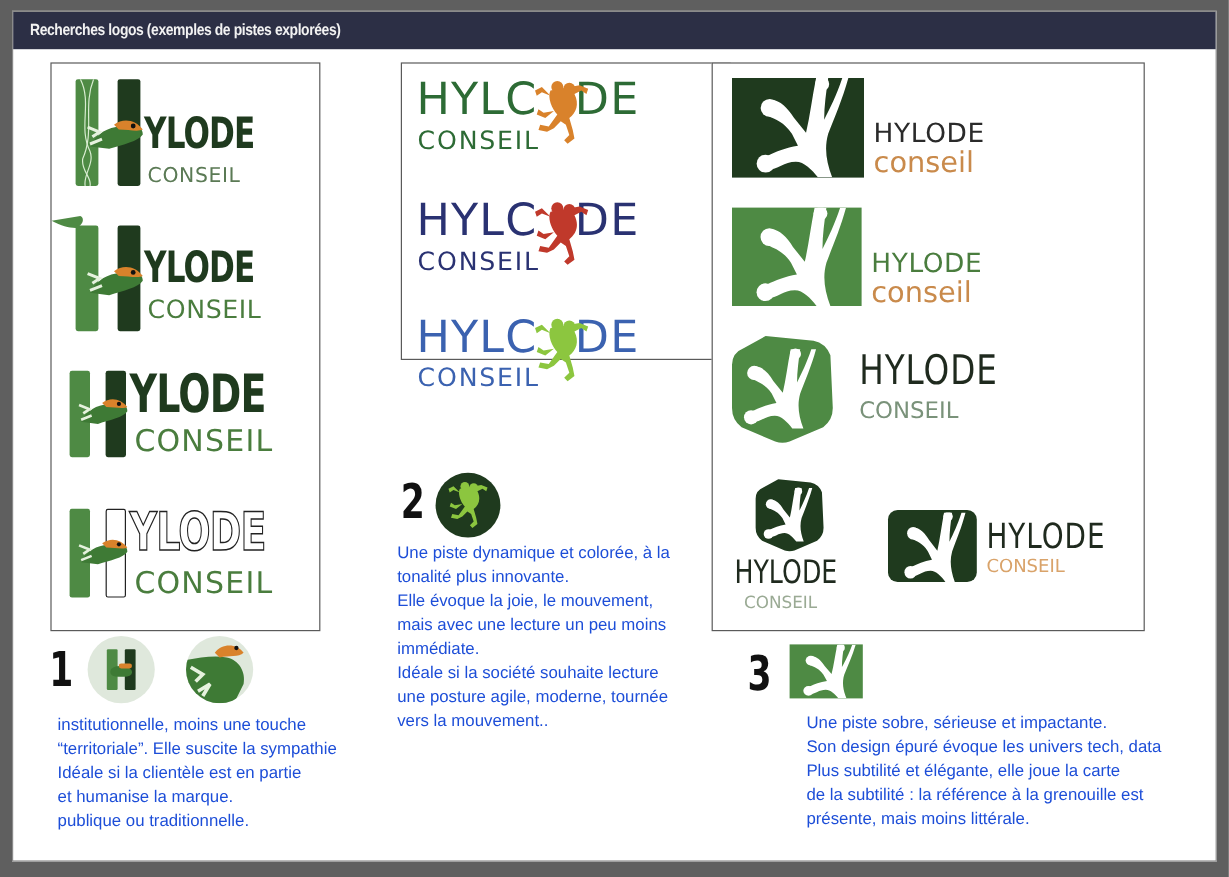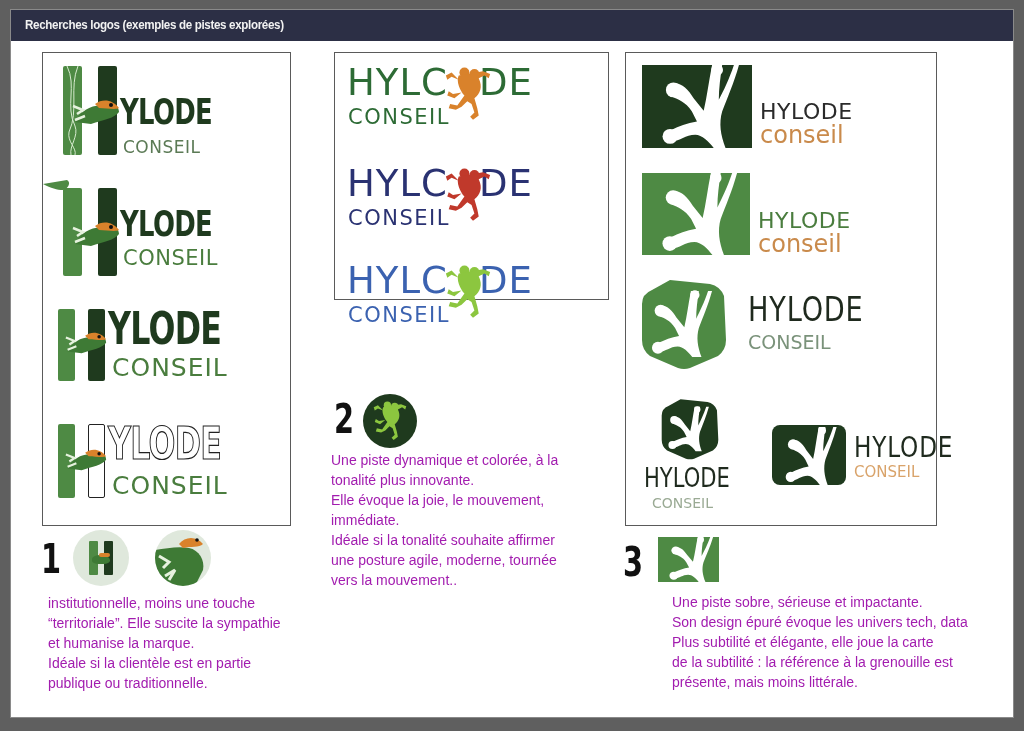--- a/index.html
+++ b/index.html
@@ -3,38 +3,38 @@
 <meta charset="utf-8">
 <style>
   * { box-sizing: border-box; margin: 0; padding: 0; }
   html, body { width: 1024px; height: 731px; overflow: hidden; }
   body { background: #5f5f5f; font-family: "DejaVu Sans", sans-serif; position: relative; }
   .sheet { position: absolute; left: 10px; top: 9px; width: 1004px; height: 709px; background: #ffffff; border: 1px solid #8a8a8a; }
   .titlebar { position: absolute; left: 0; top: 0; width: 1002px; height: 31px; background: #2c2f45; }
   .titlebar span { position: absolute; left: 14px; top: 7px; color: #f2f2f2; font-family: "Liberation Sans", sans-serif; font-weight: bold; font-size: 13.5px; letter-spacing: -0.4px; transform: scaleX(0.86); transform-origin: left center; white-space: nowrap; }
 
   .panel { position: absolute; border: 1.5px solid #5a5a5a; background: #fff; }
-  .p1 { left: 31px; top: 42px; width: 249px; height: 474px; }
+  .p1 { left: 31px; top: 42px; width: 225px; height: 474px; }
   .p2 { left: 323px; top: 42px; width: 275px; height: 248px; }
-  .p3 { left: 614px; top: 42px; width: 312px; height: 474px; }
+  .p3 { left: 582px; top: 42px; width: 361px; height: 474px; }
 
   .abs { position: absolute; }
 
   
   .hbar-l { position: absolute; width: 19px; border-radius: 2px; }
   .hbar-r { position: absolute; width: 19px; border-radius: 2px; }
   .ylode { position: absolute; font-family: "DejaVu Sans", sans-serif; font-weight: bold; white-space: nowrap; transform-origin: left top; color: #1f3a1e; letter-spacing: -1px; }
   .conseil-thin { position: absolute; font-family: "DejaVu Sans", sans-serif; white-space: nowrap; transform-origin: left top; }
 
   
   .hylcde { position: absolute; font-family: "DejaVu Sans", sans-serif; font-weight: normal; white-space: nowrap; letter-spacing: 1px; }
   .conseil2 { position: absolute; font-family: "DejaVu Sans", sans-serif; white-space: nowrap; letter-spacing: 1.5px; }
 
   .num { position: absolute; font-family: "DejaVu Sans", sans-serif; font-weight: bold; color: #111; transform: scaleX(0.72); transform-origin: left top; }
-  .desc { position: absolute; font-family: "Liberation Sans", sans-serif; font-size: 14px; line-height: 20px; color: #a21caf; }
+  .desc { position: absolute; font-family: "Liberation Sans", sans-serif; font-size: 14px; line-height: 20px; color: #1d4ed8; }
   .desc p { white-space: nowrap; }
 </style>
 </head>
 <body>
 
 <svg width="0" height="0" style="position:absolute">
   <defs>
 
     <g id="foot">
       <path d="M62 0 C58 20 56 38 52 55 L40 40 C34 30 26 22 18 22 C8 22 6 34 14 38 C22 42 30 44 38 56 L44 68 C32 70 22 74 14 78 C4 78 2 92 14 92 C24 92 30 84 42 84 C50 84 58 92 64 100 L78 100 C72 84 70 70 74 56 C80 40 88 22 94 0 L88 0 C82 18 76 30 70 42 C70 28 72 14 74 0 Z" fill="#ffffff"></path>
@@ -132,22 +132,22 @@
     <svg width="56" height="56" viewBox="0 0 56 56">
       <path d="M0 20 C12 18 24 16 34 18 C44 20 50 30 48 40 L40 56 L0 56 Z" fill="#3e7a35"></path>
       <path d="M24 14 C30 6 42 6 48 14 C44 18 36 16 28 18 Z" fill="#d9822b"></path>
       <circle cx="42" cy="10" r="1.8" fill="#111"></circle>
       <path d="M4 26 L14 32 L8 38 M10 46 L20 40 L14 50" stroke="#e6f2de" stroke-width="3" fill="none"></path>
     </svg>
   </div>
   <div class="desc" style="left:37px;top:583px;">
     <p>institutionnelle, moins une touche</p>
     <p>“territoriale”. Elle suscite la sympathie</p>
+    <p>Idéale si la clientèle est en partie</p>
     <p>et humanise la marque.</p>
-    <p>Idéale si la clientèle est en partie</p>
     <p>publique ou traditionnelle.</p>
   </div>
 
   <div class="panel p2">
 
     <div class="abs" style="left:12px;top:8px;width:200px;height:80px;">
       <span class="hylcde" style="left:0;top:0;font-size:37px;color:#2d6b35;">HYLC</span>
       <span class="hylcde" style="left:132px;top:0;font-size:37px;color:#2d6b35;">DE</span>
       <svg class="abs" style="left:96px;top:4px" width="50" height="58" viewBox="0 0 70 80">
           <use href="#frog" fill="#d9822b"></use>
@@ -177,22 +177,23 @@
   <div class="num" style="left:323px;top:386px;font-size:40px;">2</div>
   <div class="abs" style="left:352px;top:384px;width:54px;height:54px;border-radius:50%;background:#1f3a1e;">
     <svg class="abs" style="left:8px;top:6px" width="38" height="42" viewBox="0 0 70 80">
         <use href="#frog" fill="#8cc63f"></use>
       </svg>
   </div>
   <div class="desc" style="left:320px;top:440px;">
     <p>Une piste dynamique et colorée, à la</p>
     <p>tonalité plus innovante.</p>
     <p>Elle évoque la joie, le mouvement,</p>
+    <p>mais avec une lecture un peu moins</p>
     <p>immédiate.</p>
-    <p>Idéale si la tonalité souhaite affirmer</p>
+    <p>Idéale si la société souhaite lecture</p>
     <p>une posture agile, moderne, tournée</p>
     <p>vers la mouvement..</p>
   </div>
 
   <div class="panel p3">
 
     <div class="abs" style="left:16px;top:12px;width:240px;height:85px;">
       <div class="abs" style="left:0;top:0;width:110px;height:83px;background:#1f3a1e;overflow:hidden;">
         <svg class="abs" style="left:18px;top:0" width="84" height="83" viewBox="0 0 100 100" preserveAspectRatio="none">
             <use href="#foot"></use>

